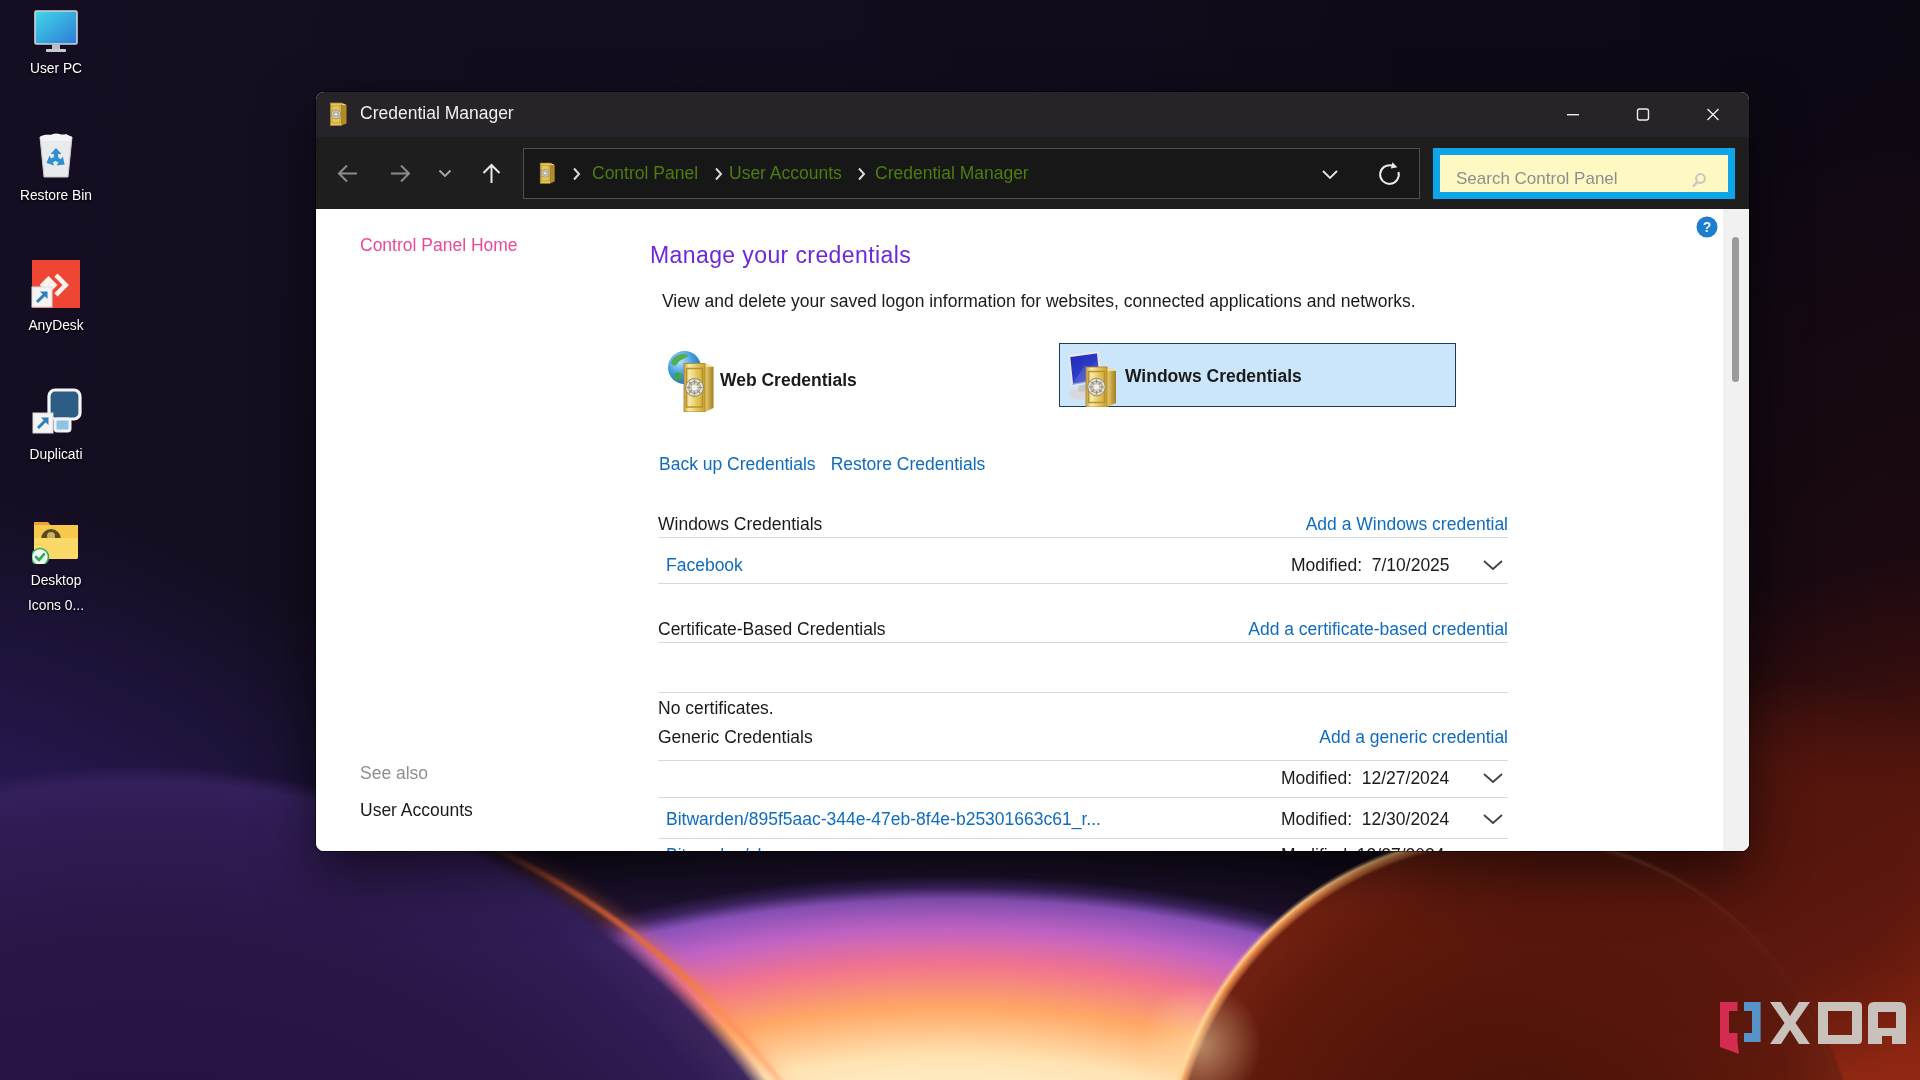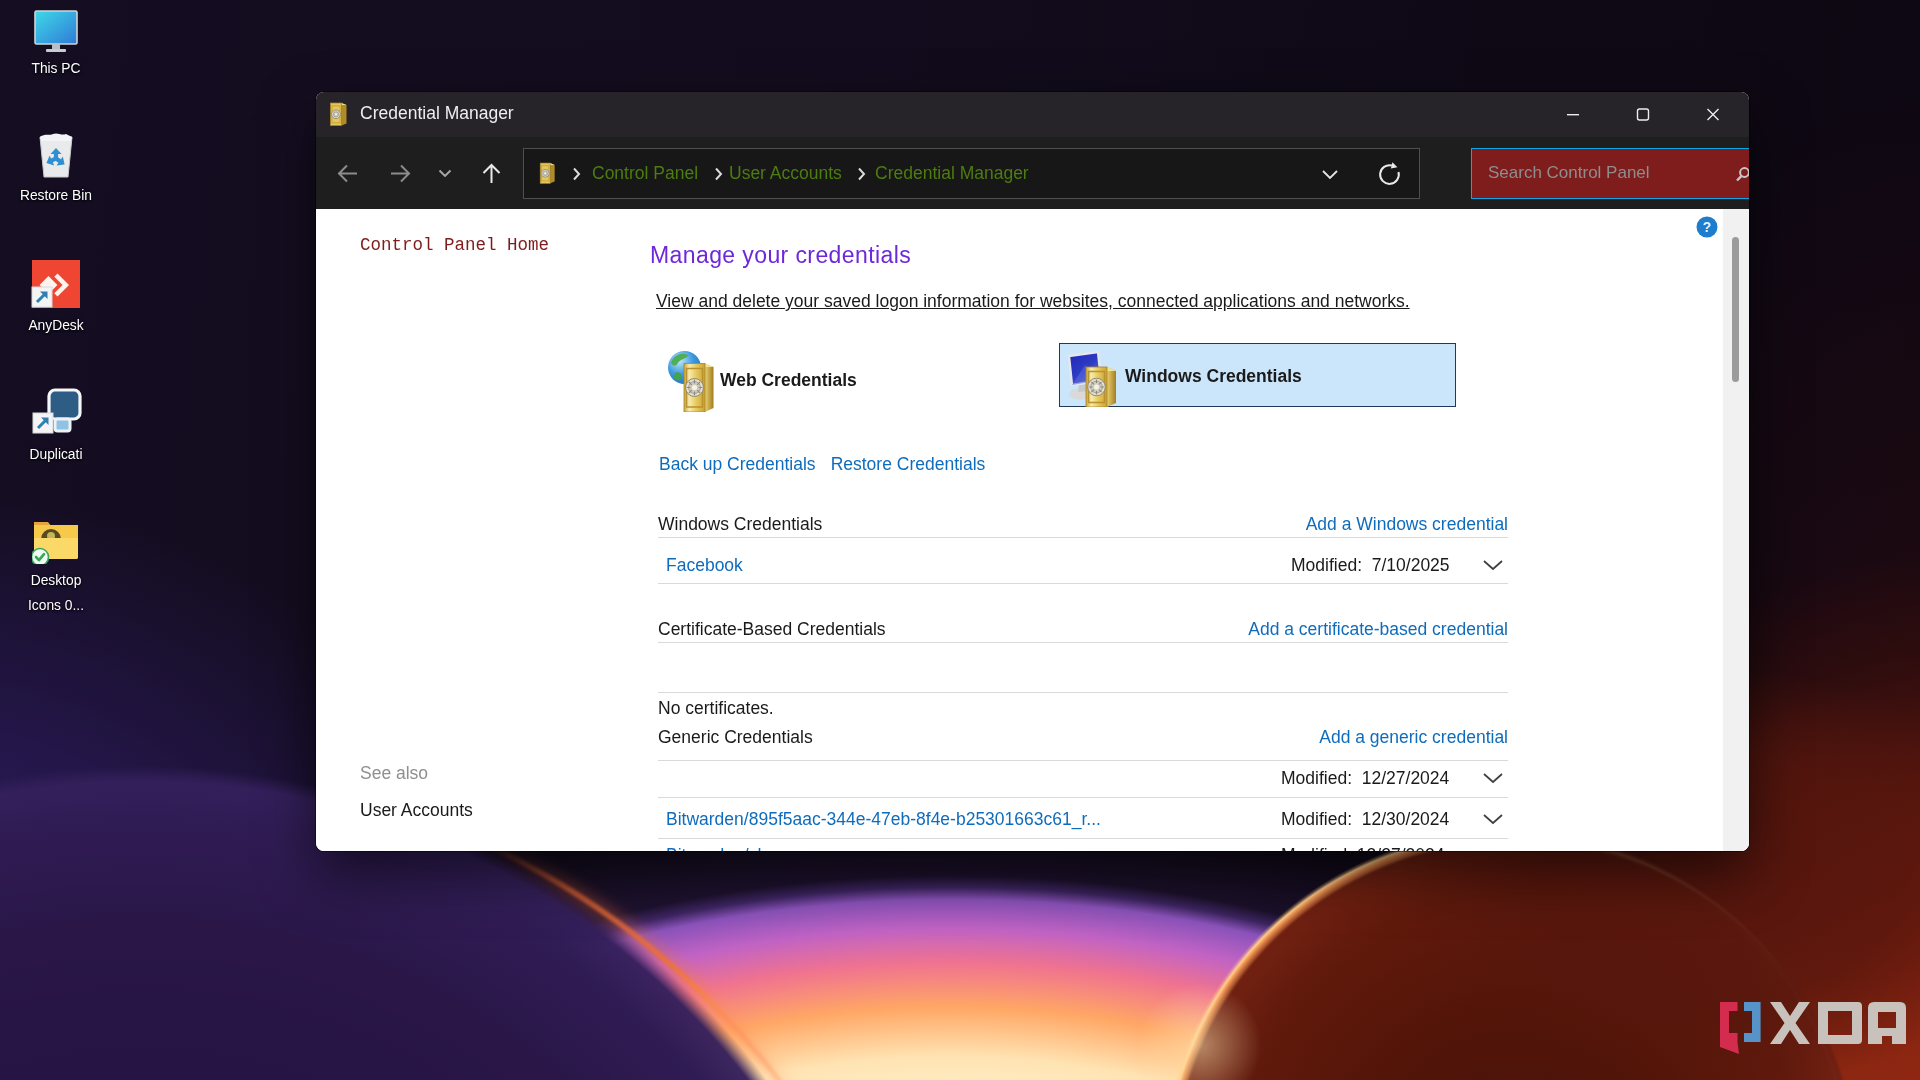--- a/index.html
+++ b/index.html
@@ -62,22 +62,22 @@
   #toolbar {
     position:absolute; left:0; top:45px; width:100%; height:72px;
     background:#1d1e1d;
   }
   .navsvg { position:absolute; top:0; }
   #crumbbar {
     position:absolute; left:207px; top:11px; width:897px; height:51px;
     background:#161716; border:1px solid #4e4f4e;
   }
   #searchbox {
-    position:absolute; left:1155px; top:11px; width:302px; height:51px;
-    background:#7f1d1d; border:1px solid #0ea5e9;
+    position:absolute; left:1117px; top:11px; width:302px; height:51px;
+    background:#fef9c3; border:7px solid #0ea5e9;
   }
   #searchbox .ph { position:absolute; left:16px; top:14px; font-size:17px; color:#8e8e8e; }
   .crumbtxt { position:absolute; top:14px; font-size:17.5px; color:#4d7c0f; white-space:nowrap; }
 
   #content {
     position:absolute; left:0; top:117px; width:1433px; height:642px;
     background:#ffffff;
   }
   .sideitem { position:absolute; font-size:17.5px; }
   #main { position:absolute; left:334px; top:0; width:900px; height:642px; }
@@ -128,21 +128,21 @@
     <defs>
         <linearGradient id="pcscr" x1="0" y1="0" x2="1" y2="1">
       <stop offset="0" stop-color="#3fd9e8"></stop>
           <stop offset="1" stop-color="#2f7ad6"></stop>
     </linearGradient>
       </defs>
     <rect x="1" y="1" width="42" height="33" rx="1.5" fill="url(#pcscr)" stroke="#cfd4da" stroke-width="1.6"></rect>
     <rect x="18" y="34" width="8" height="5" fill="#b9bec6"></rect>
     <rect x="12" y="39" width="20" height="3" rx="1" fill="#c7ccd3"></rect>
   </svg>
-  <div class="lbl">This PC</div>
+  <div class="lbl">User PC</div>
 </div>
 
 <div class="dicon" style="left:0;top:129px;">
   <svg width="42" height="50" viewBox="0 0 42 50">
     <path d="M5 8 L37 8 L33 48 L9 48 Z" fill="#e9eaec" stroke="#c8cacd"></path>
     <path d="M5 8 C10 4 14 7 18 5 C23 3 26 7 31 5 L37 8 L36 12 L6 12 Z" fill="#f4f4f6"></path>
     <g fill="#2f8fd0" transform="translate(21,29.5)">
       <g>
           <path d="M -5.5 -4.5 L 0 -10.5 L 5.5 -4.5 L 2.1 -4.5 L 2.1 1 L -2.1 1 L -2.1 -4.5 Z"></path>
         </g>
@@ -272,27 +272,27 @@
     <div id="searchbox">
       <div class="ph">Search Control Panel</div>
       <svg width="20" height="20" viewBox="0 0 20 20" style="position:absolute;right:19px;top:16px;">
         <circle cx="11.5" cy="7.5" r="4.4" fill="none" stroke="#c6c6c6" stroke-width="2"></circle>
         <path d="M8.3 11.1 L4 15.5" stroke="#c6c6c6" stroke-width="2.4"></path>
       </svg>
     </div>
   </div>
 
   <div id="content">
-    <div class="sideitem" style="left:44px;top:26px;color:#7f1d1d;font-family:Liberation Mono, monospace;">Control Panel Home</div>
+    <div class="sideitem" style="left:44px;top:26px;color:#ec4899;">Control Panel Home</div>
     <div class="sideitem" style="left:44px;top:554px;color:#8f8f8f;">See also</div>
     <div class="sideitem" style="left:44px;top:591px;color:#1a1a1a;">User Accounts</div>
 
     <div id="main">
       <h1 style="position:absolute;left:0px;top:33px;">Manage your credentials</h1>
-      <div class="row16 blk" style="left:6px;top:82px;text-decoration:underline;">View and delete your saved logon information for websites, connected applications and networks.</div>
+      <div class="row16 blk" style="left:12px;top:82px;">View and delete your saved logon information for websites, connected applications and networks.</div>
 
       <svg width="50" height="62" viewBox="0 0 50 62" style="position:absolute;left:17px;top:141px;">
         <defs>
           <radialGradient id="glb" cx="0.35" cy="0.3" r="0.9">
             <stop offset="0" stop-color="#bfe8f8"></stop>
               <stop offset="0.45" stop-color="#3f9ade"></stop>
               <stop offset="1" stop-color="#1763a8"></stop>
           </radialGradient>
           <linearGradient id="gold" x1="0" y1="0" x2="1" y2="0">
             <stop offset="0" stop-color="#caa53c"></stop>

